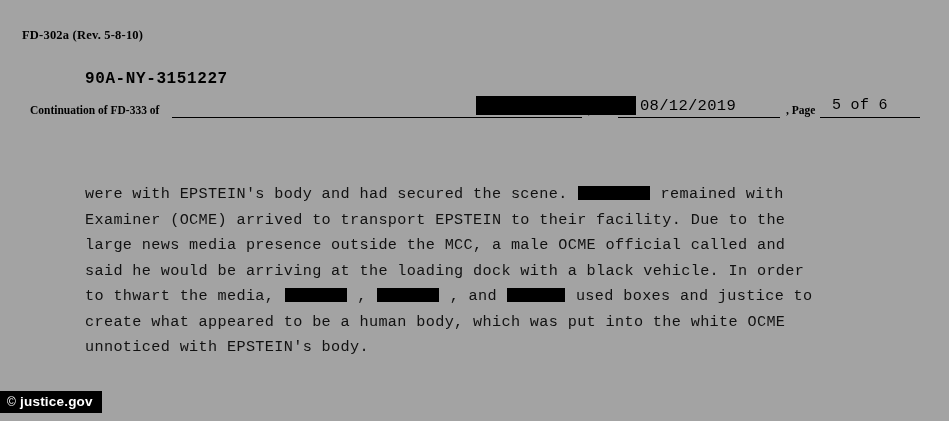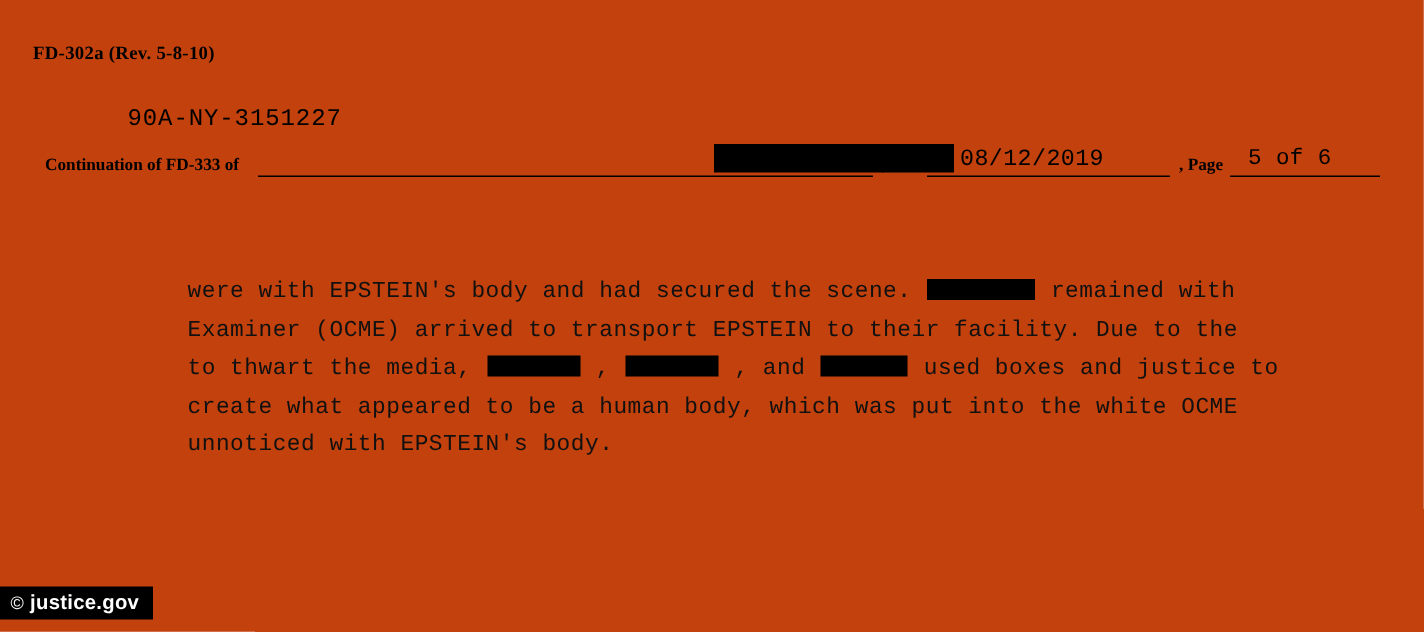--- a/index.html
+++ b/index.html
@@ -13,21 +13,21 @@
     font-family: "Liberation Serif", serif;
     color: #000000;
     position: relative;
     overflow: hidden;
   }
 
   .page {
     position: relative;
     width: 949px;
     height: 421px;
-    background: #c2410c;
+    background: #a3a3a3;
   }
 
   .form-code {
     position: absolute;
     left: 22px;
     top: 28px;
     font-family: "Liberation Serif", serif;
     font-size: 12.5px;
     font-weight: bold;
     letter-spacing: 0.2px;
@@ -35,20 +35,21 @@
   }
 
   .case-number {
     position: absolute;
     left: 85px;
     top: 70px;
     font-family: "Liberation Mono", monospace;
     font-size: 16px;
     letter-spacing: 0.6px;
     white-space: nowrap;
+    font-weight: bold;
   }
 
   .cont-row {
     position: absolute;
     left: 30px;
     top: 96px;
     width: 890px;
     height: 26px;
   }
 
@@ -160,21 +161,20 @@
     font-family: "Liberation Mono", monospace;
     font-size: 15.2px;
     line-height: 25.5px;
     letter-spacing: 0.35px;
     color: #111111;
   }
 
   .body-line {
     white-space: nowrap;
     height: 25.5px;
-    margin-left: 40px;
   }
 
   .rb {
     display: inline-block;
     background: #000000;
     height: 14px;
     vertical-align: -2px;
     margin: 0 1px;
   }
 
@@ -224,20 +224,22 @@
     <div class="page-label">, Page</div>
 
     <div class="field field-page">
       <span class="page-text">5 of 6</span>
     </div>
   </div>
 
   <div class="body-text" id="body-text">
       <div class="body-line"><span>were with EPSTEIN's body and had secured the scene.</span> <span class="rb" style="width: 72px;"></span> <span>remained with</span> </div>
       <div class="body-line"><span>Examiner (OCME) arrived to transport EPSTEIN to their facility. Due to the</span> </div>
+      <div class="body-line"><span>large news media presence outside the MCC, a male OCME official called and</span> </div>
+      <div class="body-line"><span>said he would be arriving at the loading dock with a black vehicle. In order</span> </div>
       <div class="body-line"><span>to thwart the media,</span> <span class="rb" style="width: 62px;"></span> <span>,</span> <span class="rb" style="width: 62px;"></span> <span>, and</span> <span class="rb" style="width: 58px;"></span> <span>used boxes and justice to</span> </div>
       <div class="body-line"><span>create what appeared to be a human body, which was put into the white OCME</span> </div>
       <div class="body-line"><span>unnoticed with EPSTEIN's body.</span> </div>
     </div>
 
   <div class="watermark">
     <span class="c-mark">©</span>
     <span>justice.gov</span>
   </div>
 

